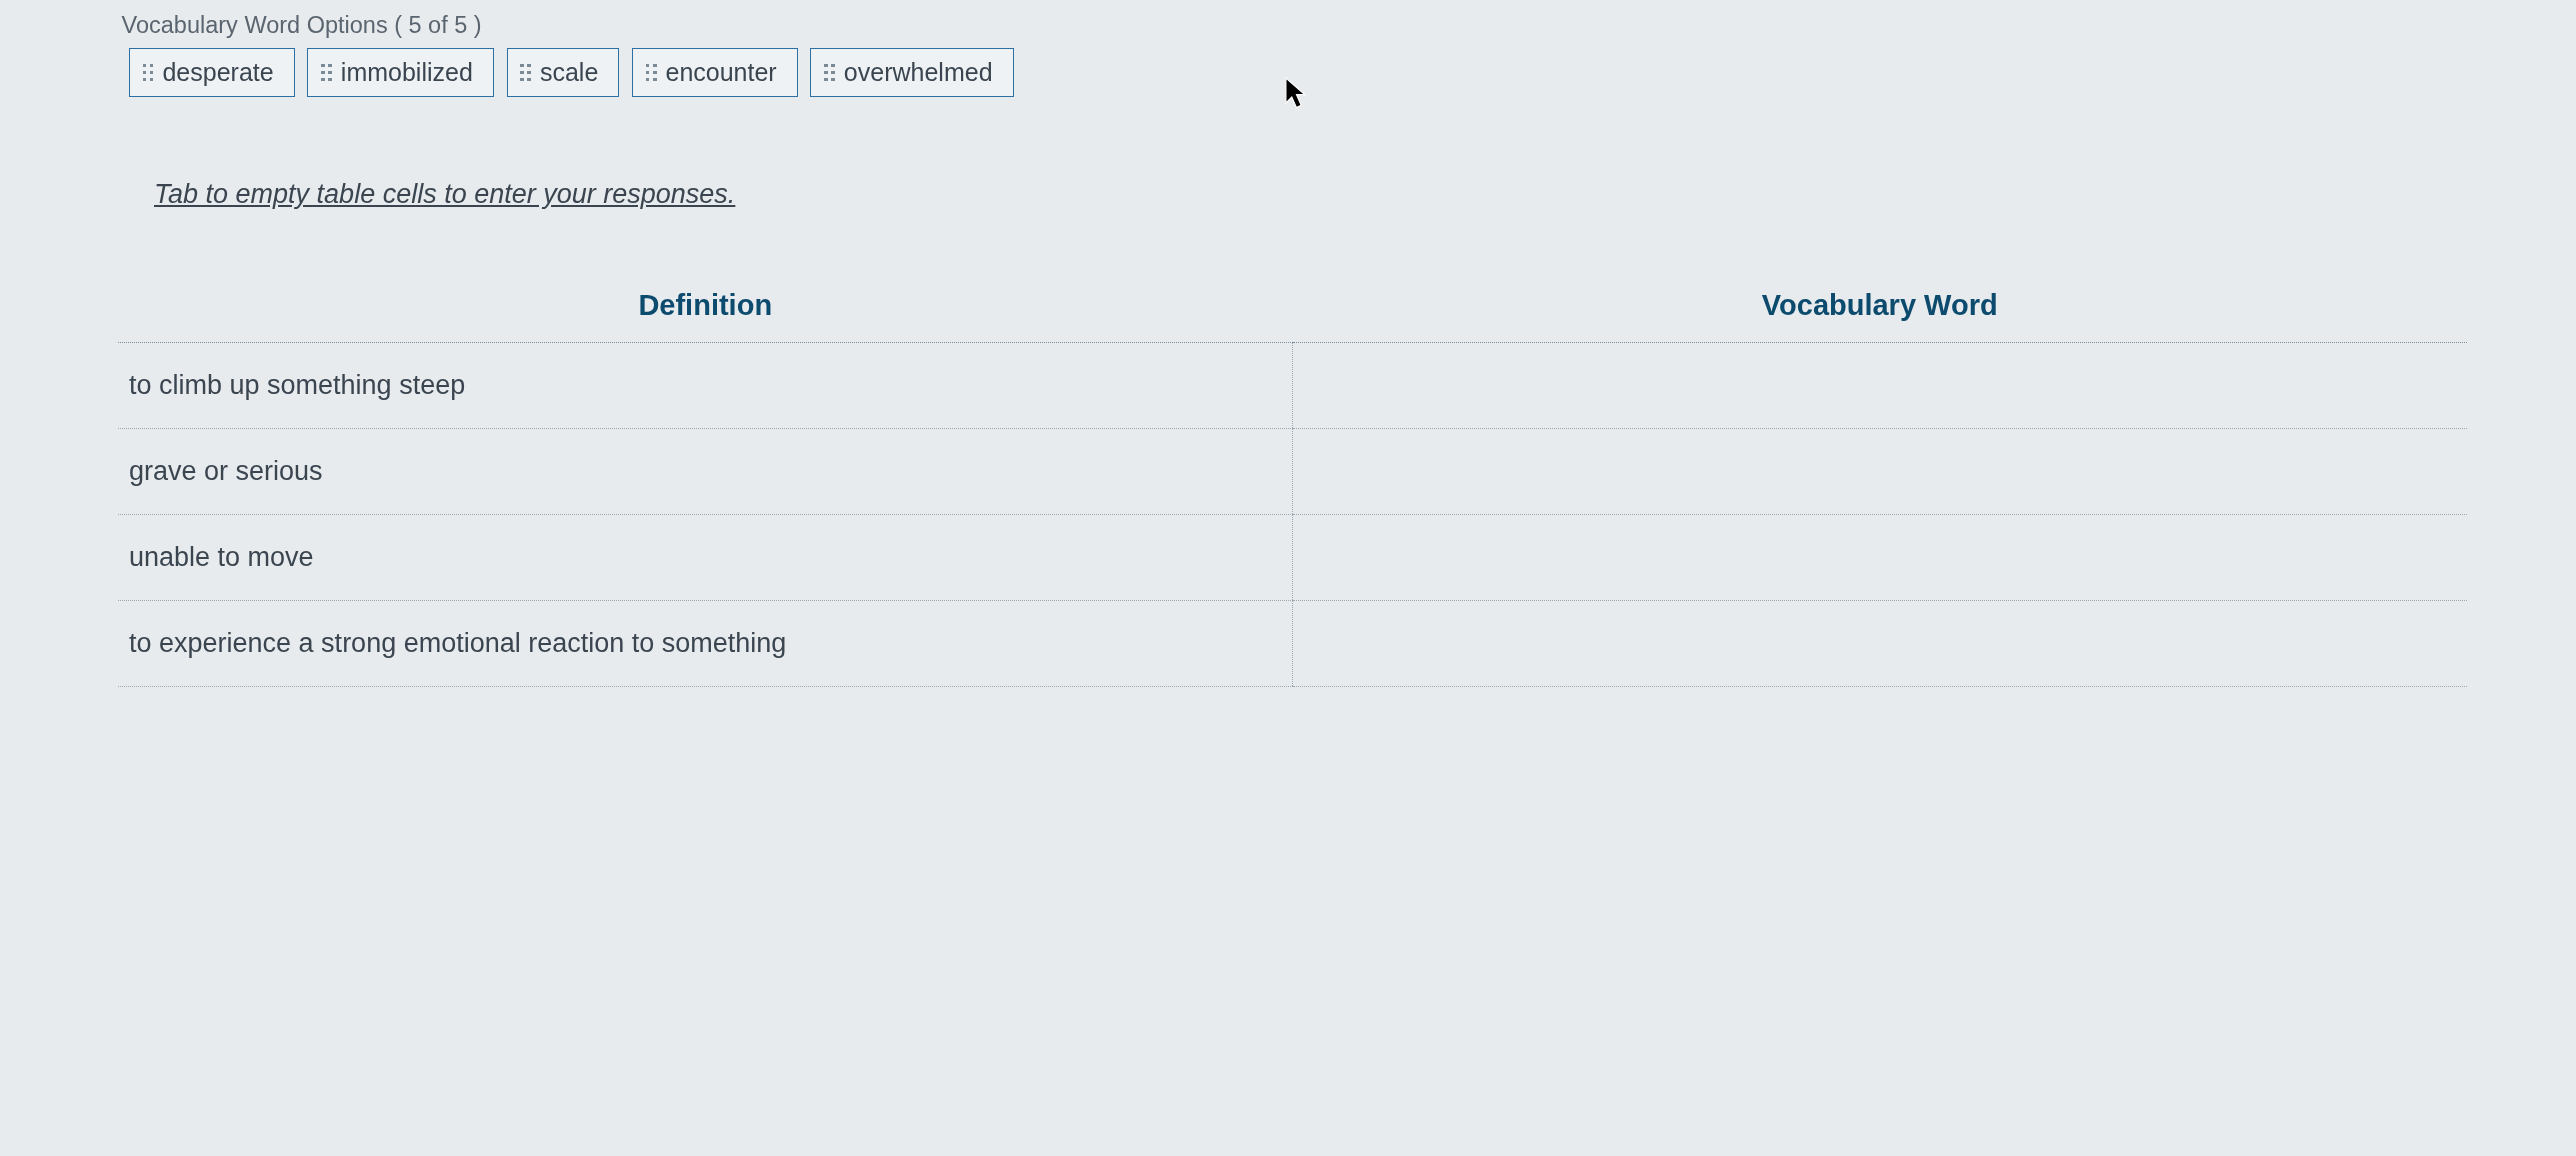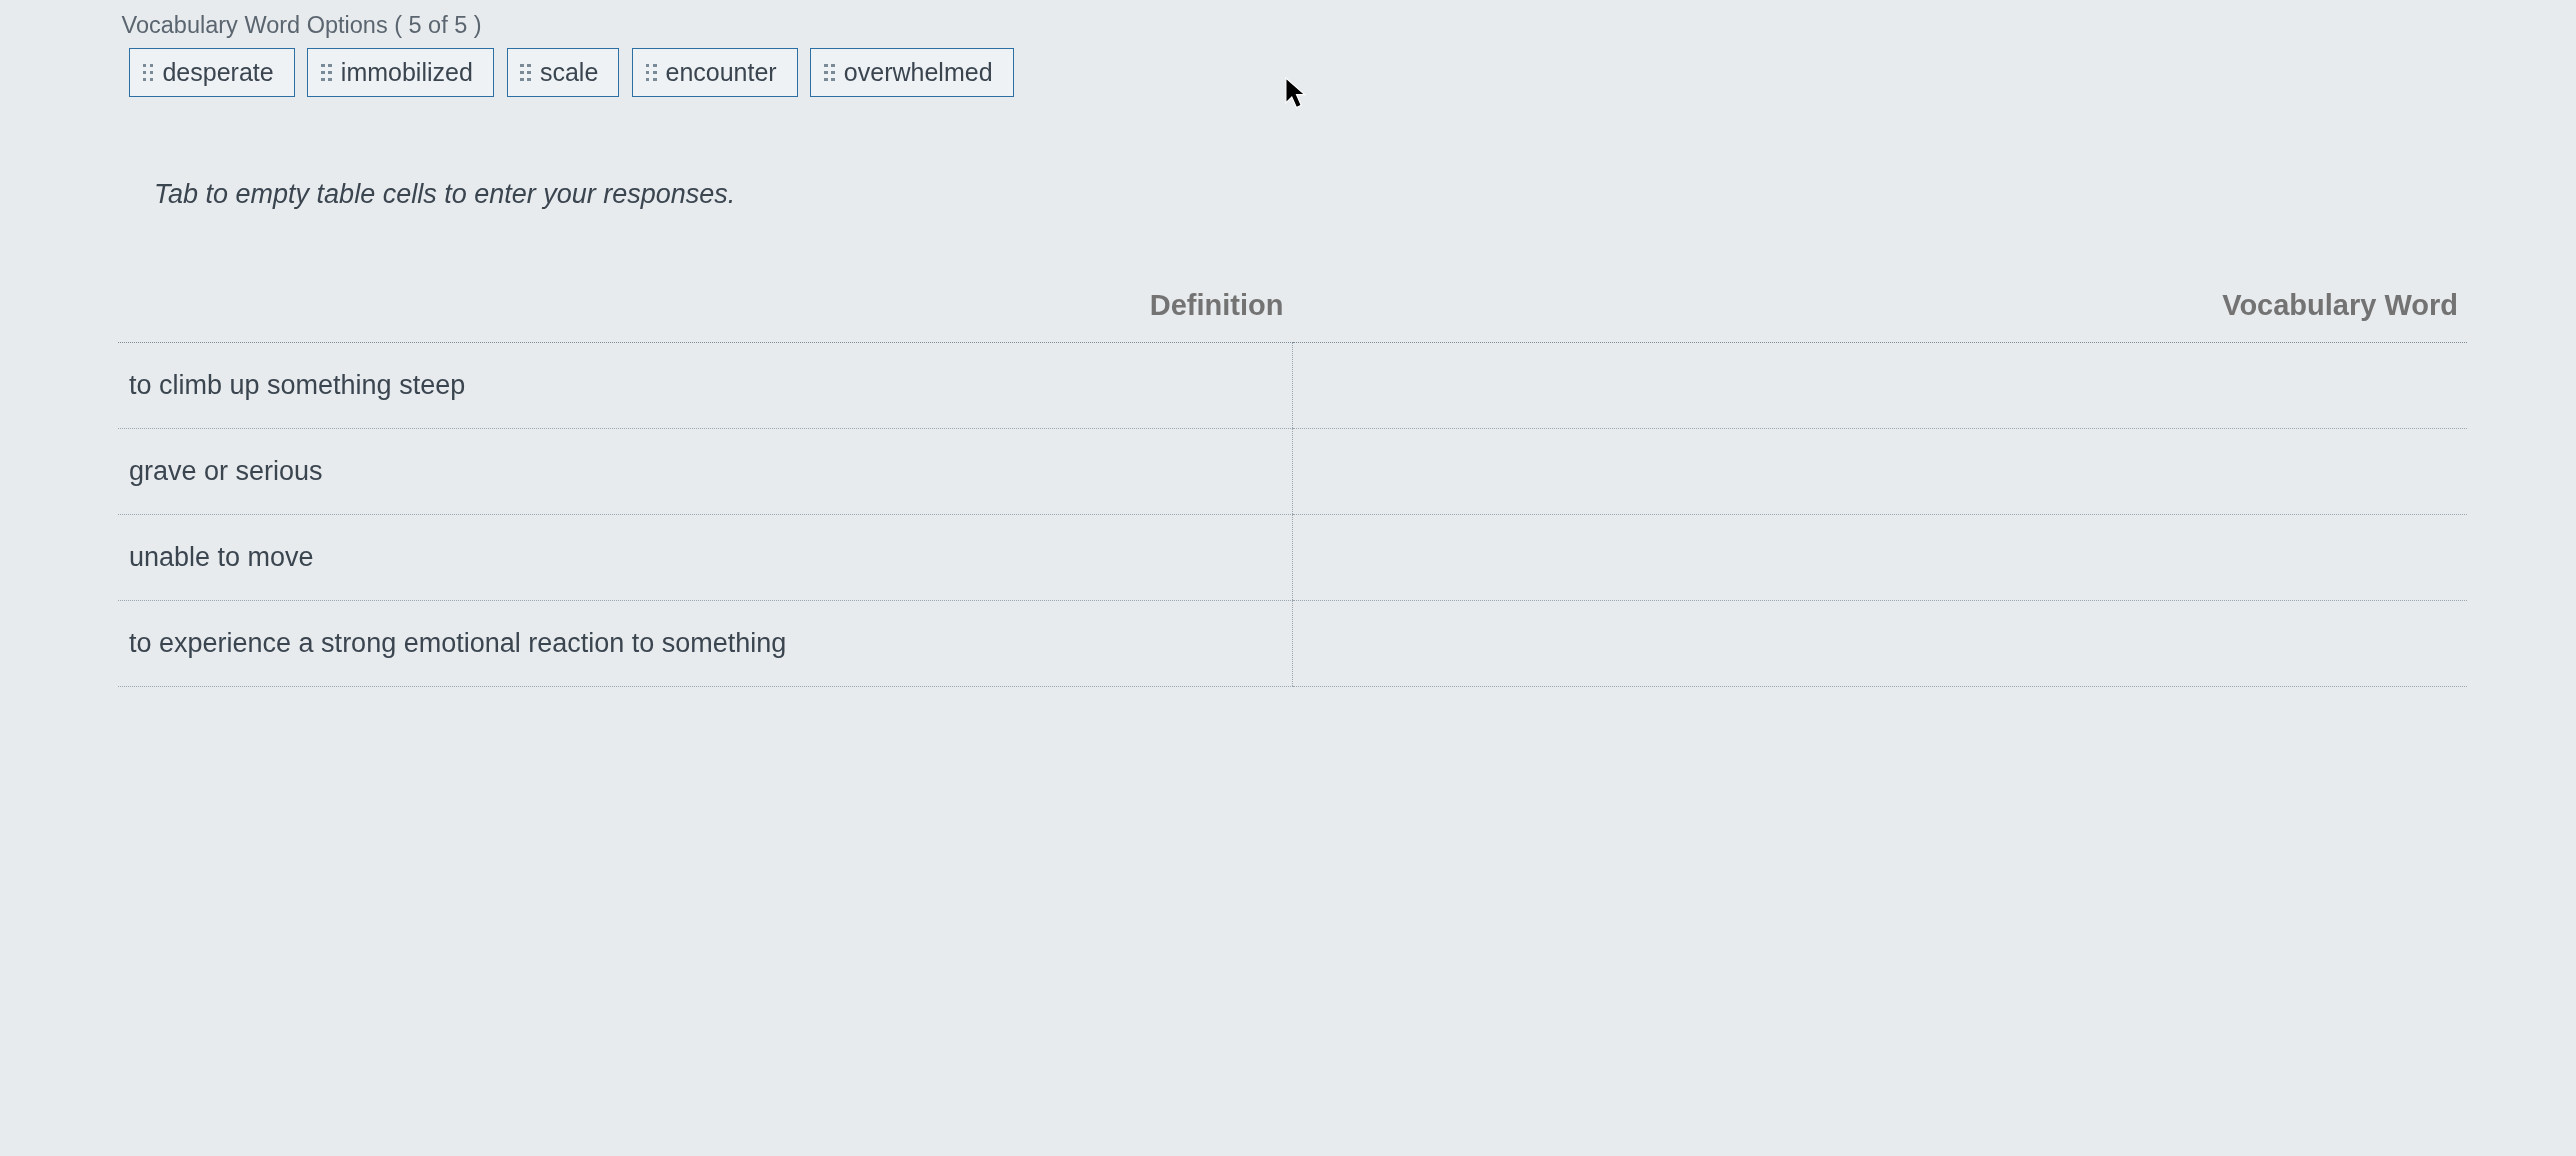--- a/index.html
+++ b/index.html
@@ -49,31 +49,32 @@
     width: 3.6px; height: 3.6px;
     background: #7a8a96;
     display: block;
   }
   .instructions {
     font-style: italic;
     font-size: 27px;
     color: #3a4550;
     margin-bottom: 63px;
     padding-left: 36px;
+    text-decoration: underline;
   }
   table.vocab {
     width: 100%;
     border-collapse: collapse;
     table-layout: fixed;
   }
   table.vocab th {
     font-weight: bold;
     font-size: 29px;
-    color: #737373;
-    text-align: right;
+    color: #0c4a6e;
+    text-align: center;
     padding: 16.3px 9px 20px 9px;
     border-bottom: 1.8px dotted #7a8a96;
   }
   table.vocab td {
     font-size: 27px;
     color: #3a4550;
     padding: 27px 18px;
     border-bottom: 1.8px dotted #9aa6b0;
   }
   table.vocab td.def {

